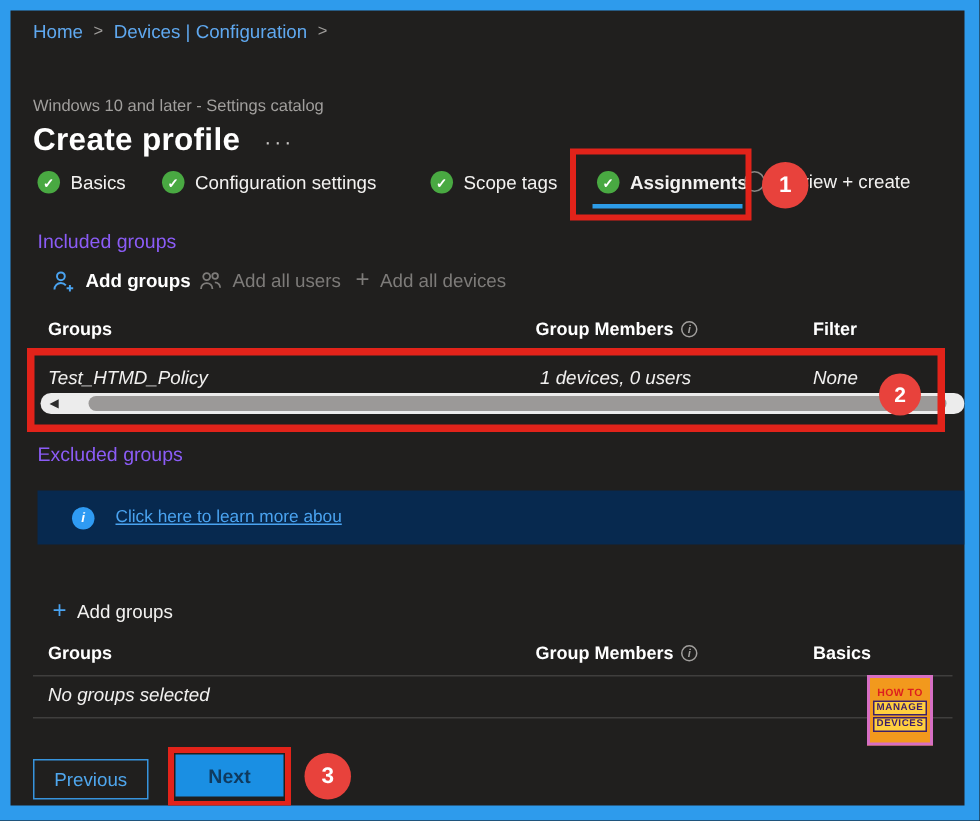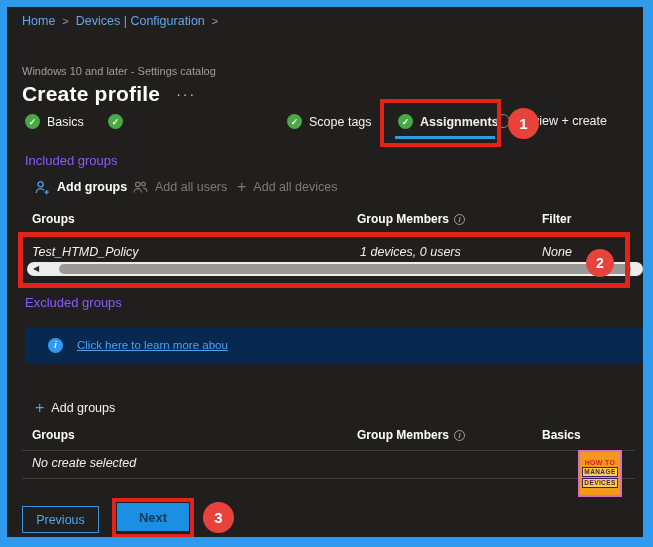--- a/index.html
+++ b/index.html
@@ -104,20 +104,21 @@
       <span class="ellipsis">···</span>
     </div>
     <div class="abs subtitle">Windows 10 and later - Settings catalog</div>
 
     <div class="abs tab" style="left:18px">
       <span class="check-circle">✓</span>
       <span class="tab-label">Basics</span>
     </div>
     <div class="abs tab" style="left:101px">
       <span class="check-circle">✓</span>
+      <span class="tab-label">Configuration settings</span>
     </div>
     <div class="abs tab" style="left:280px">
       <span class="check-circle">✓</span>
       <span class="tab-label">Scope tags</span>
     </div>
     <div class="abs tab" style="left:391px">
       <span class="check-circle">✓</span>
       <span class="tab-label bold">Assignments</span>
     </div>
     <div class="abs tab-underline"></div>
@@ -187,21 +188,21 @@
     </div>
 
     <div class="abs th" style="left:25px; top:421px">Groups</div>
     <div class="abs th" style="left:350px; top:421px">
       <span>Group Members</span>
       <span class="info-circ">i</span>
     </div>
     <div class="abs th" style="left:535px; top:421px">Basics</div>
 
     <div class="abs divider" style="left:15px; right:8px; top:443px"></div>
-    <div class="abs td" style="left:25px; top:449px">No create selected</div>
+    <div class="abs td" style="left:25px; top:449px">No groups selected</div>
     <div class="abs divider" style="left:15px; right:8px; top:471px"></div>
 
     <div class="abs logo">
       <span class="logo-top">HOW TO</span>
       <span class="logo-word">MANAGE</span>
       <span class="logo-word">DEVICES</span>
     </div>
 
     <div class="abs btn-outline">Previous</div>
     <div class="abs btn-primary">Next</div>

